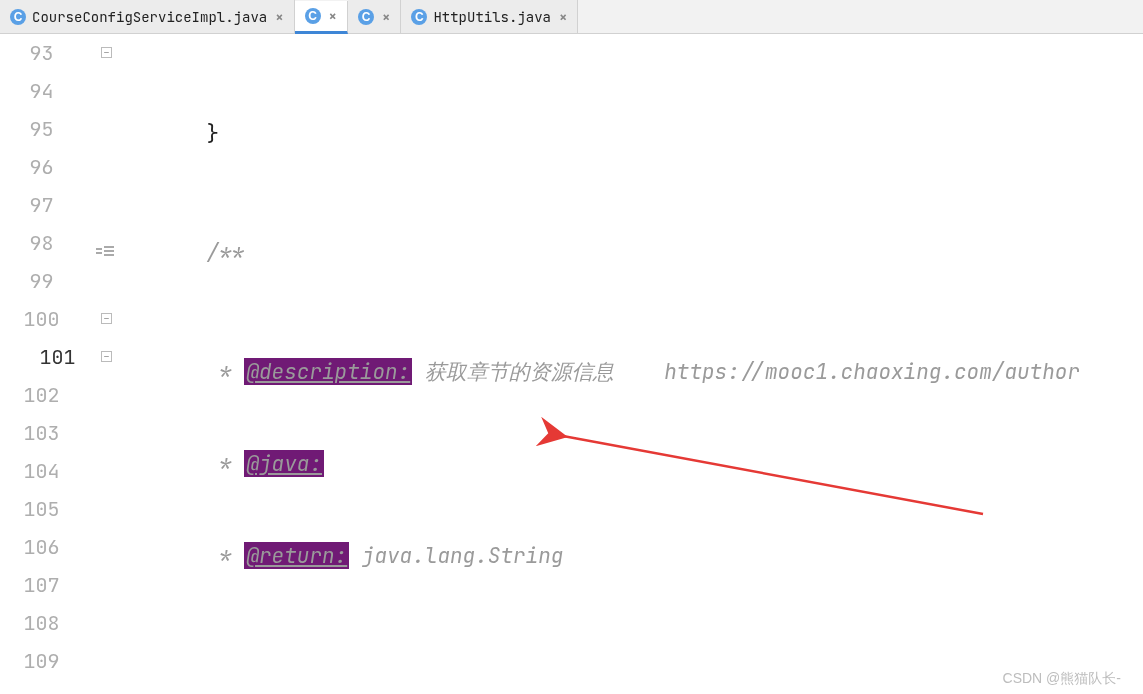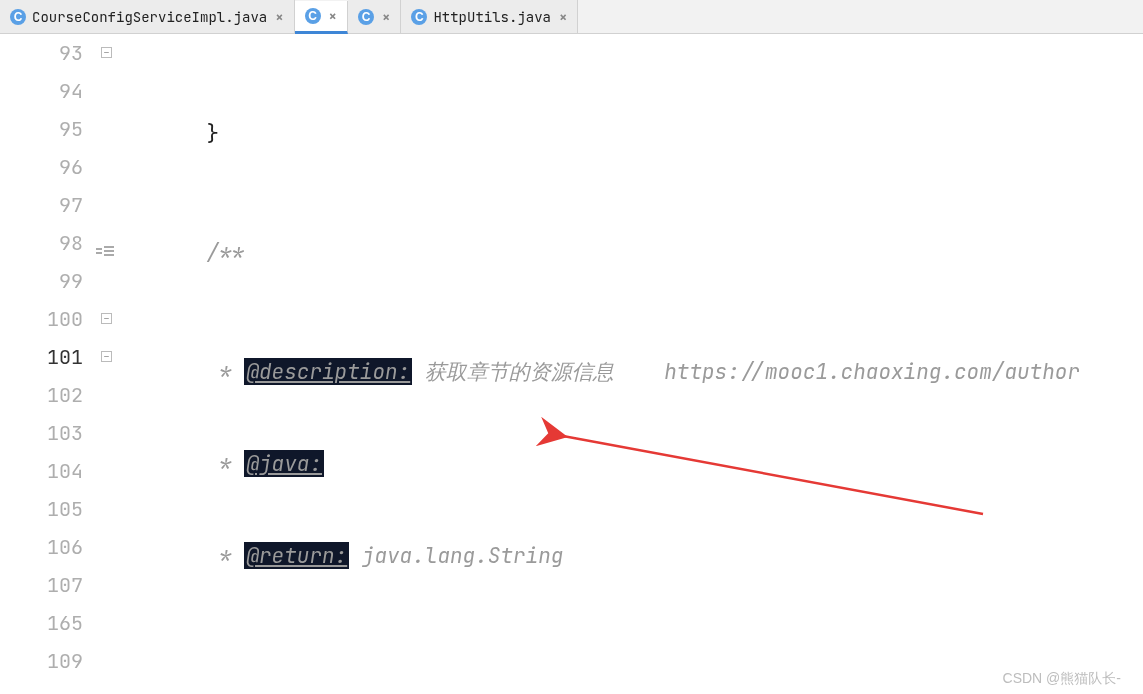--- a/index.html
+++ b/index.html
@@ -53,21 +53,21 @@
 
   .editor {
     display: flex;
     height: calc(100% - 34px);
     position: relative;
   }
   .gutter {
     width: 95px;
     background: #ffffff;
     border-right: none;
-    text-align: right;
+    text-align: center;
     padding-right: 12px;
     color: #aeaeae;
     font-size: 20px;
     font-family: inherit;
     user-select: none;
   }
   .gutter .ln { height: 38px; line-height: 38px; position: relative; }
   .gutter .ln.current { color: #333; margin-left: 32px; }
 
   .fold-strip {
@@ -88,21 +88,21 @@
   .code {
     flex: 1;
     position: relative;
     font-family: inherit;
     font-size: 21px;
     white-space: pre;
     color: #222;
   }
   .line { height: 38px; line-height: 38px; position: relative; padding-left: 8px; }
   .doc  { color: #9a9a9a; font-style: italic; }
-  .tag  { color: #9a9a9a; font-style: italic; background: #0f172a; text-decoration: underline; padding: 0 2px; }
+  .tag  { color: #9a9a9a; font-style: italic; background: #701a75; text-decoration: underline; padding: 0 2px; }
 
   .idx-marker {
     position: absolute;
     left: -27px;
     top: 12px;
     width: 18px;
     height: 12px;
   }
 
   .watermark {
@@ -154,21 +154,21 @@
       <div class="ln">98</div>
       <div class="ln">99</div>
       <div class="ln">100</div>
       <div class="ln current">101</div>
       <div class="ln">102</div>
       <div class="ln">103</div>
       <div class="ln">104</div>
       <div class="ln">105</div>
       <div class="ln">106</div>
       <div class="ln">107</div>
-      <div class="ln">165</div>
+      <div class="ln">108</div>
       <div class="ln">109</div>
     </div>
   <div class="fold-strip">
     <div class="fold-mark" style="top:13px;">−</div>
     <div class="fold-mark" style="top:279px;">−</div>
     <div class="fold-mark" style="top:317px;">−</div>
   </div>
   <div class="code">
 
     <div class="line">      <span>}</span></div>

